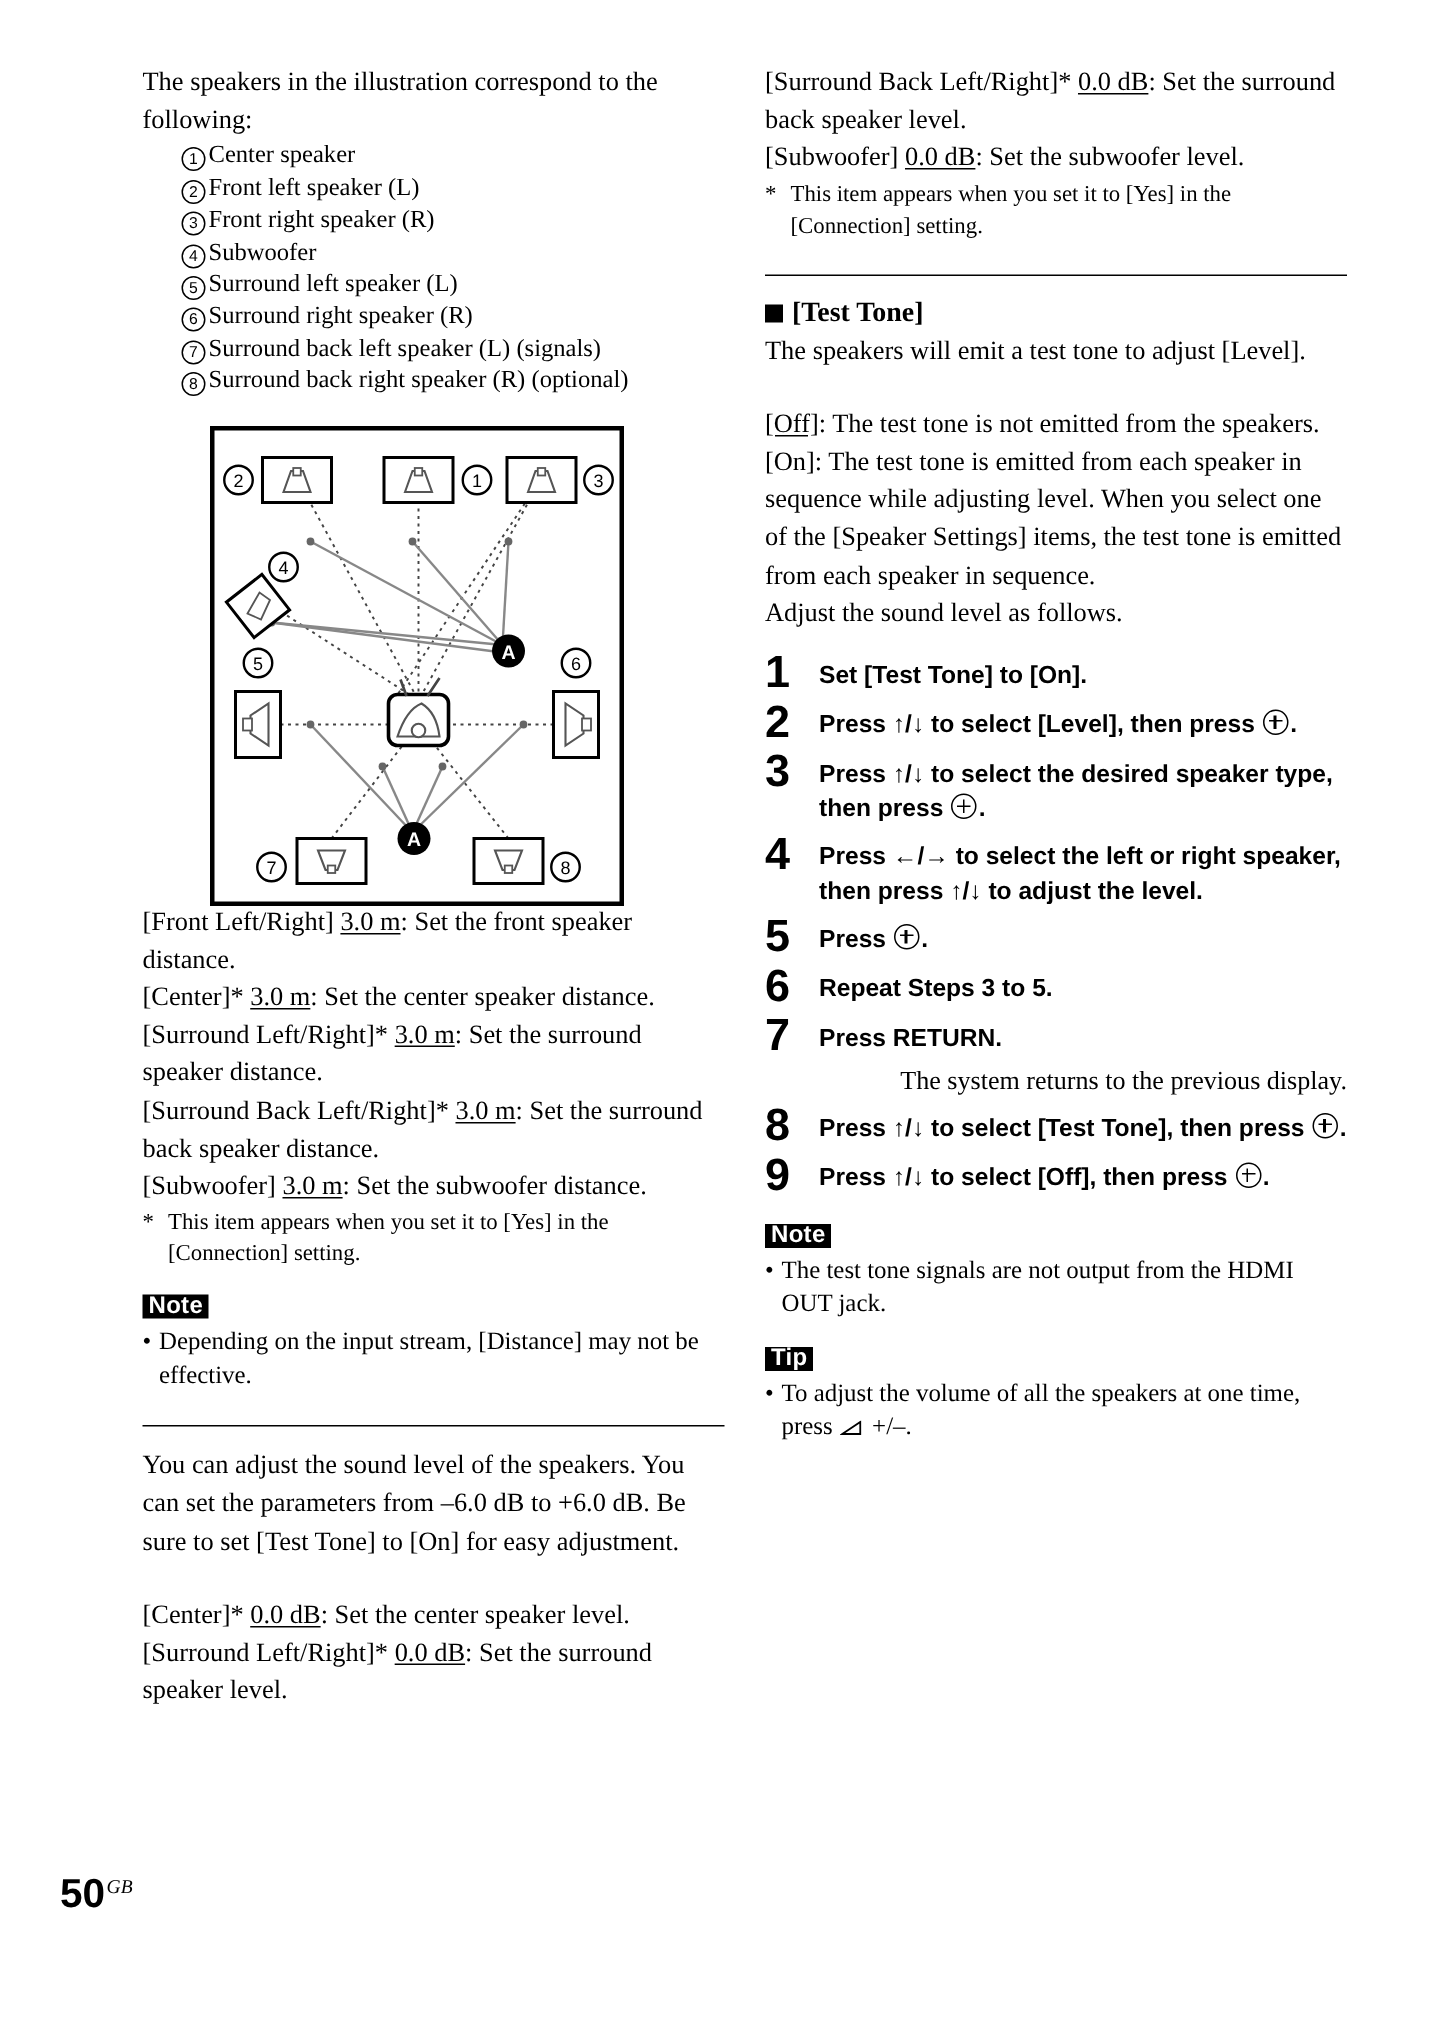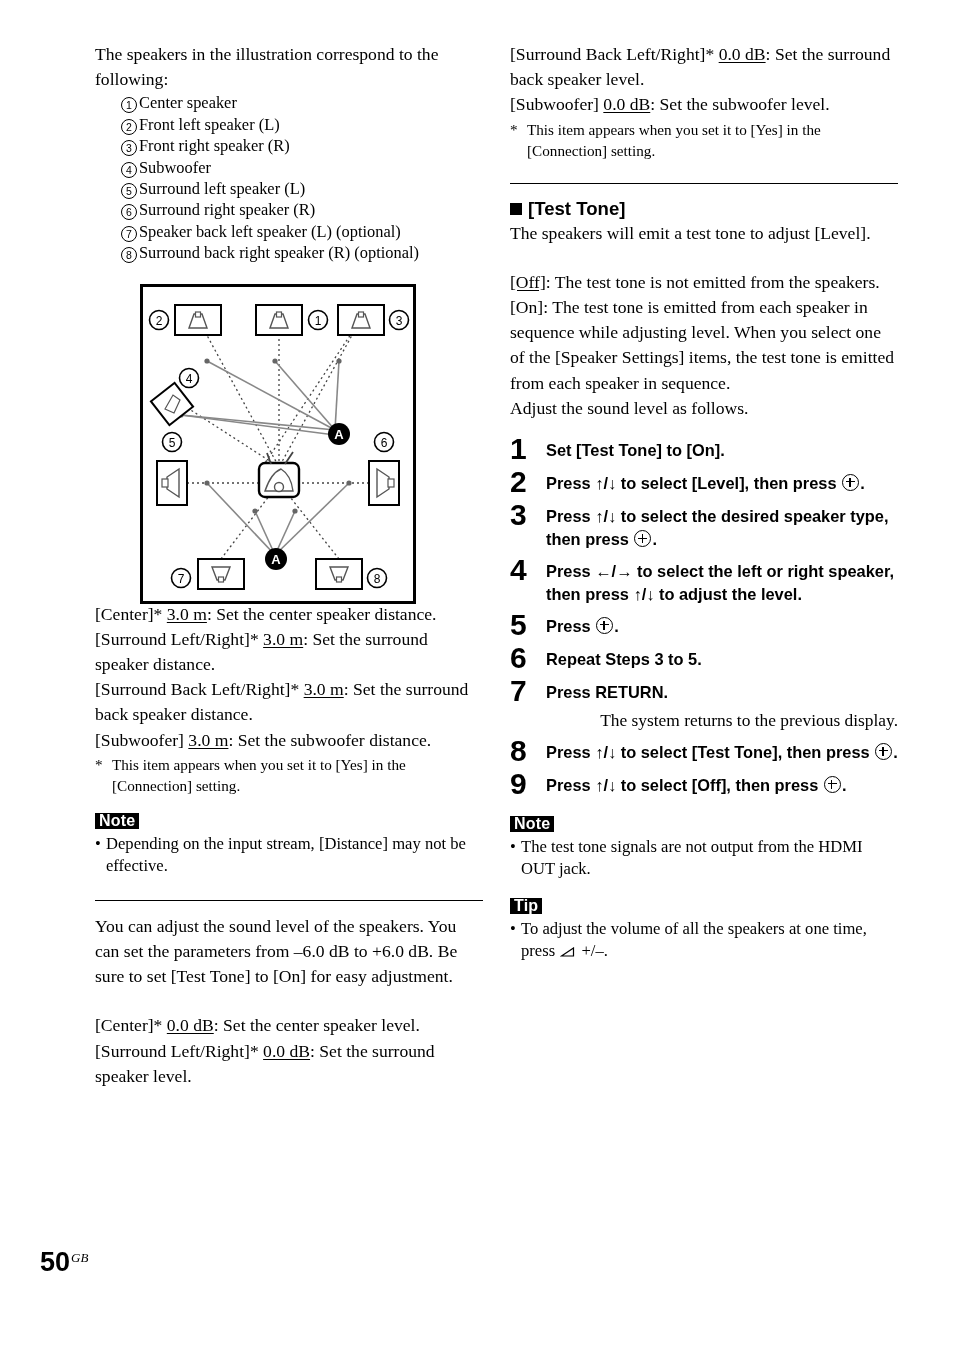--- a/index.html
+++ b/index.html
@@ -108,21 +108,21 @@
 
   .rule {
     border: none;
     border-top: 1.6px solid #000;
     margin: 0;
     height: 0;
   }
 
   
   .sec-head {
-    font-family: Liberation Sans, sans-serif;
+    font-family: Liberation Serif, serif;
     font-weight: bold;
     font-size: 18.6px;
     line-height: 24px;
     display: flex;
     align-items: center;
     gap: 6px;
   }
   .sq {
     display: inline-block;
     width: 12px;
@@ -249,31 +249,32 @@
       <li>
           <span class="circ-num">5</span>
           <span>Surround left speaker (L)</span>
         </li>
       <li>
           <span class="circ-num">6</span>
           <span>Surround right speaker (R)</span>
         </li>
       <li>
           <span class="circ-num">7</span>
-          <span>Speaker back left speaker (L) (optional)</span>
+          <span>Surround back left speaker (L) (signals)</span>
         </li>
       <li>
           <span class="circ-num">8</span>
           <span>Surround back right speaker (R) (optional)</span>
         </li>
     </ul>
 
     <div style="height:338px"></div>
 
     <div class="body-text">
+      <div><span>[Front Left/Right] </span><span class="uline">3.0 m</span><span>: Set the front speaker distance.</span></div>
       <div><span>[Center]* </span><span class="uline">3.0 m</span><span>: Set the center speaker distance.</span></div>
       <div><span>[Surround Left/Right]* </span><span class="uline">3.0 m</span><span>: Set the surround speaker distance.</span></div>
       <div><span>[Surround Back Left/Right]* </span><span class="uline">3.0 m</span><span>: Set the surround back speaker distance.</span></div>
       <div><span>[Subwoofer] </span><span class="uline">3.0 m</span><span>: Set the subwoofer distance.</span></div>
     </div>
 
     <div class="footnote">
       <span class="star">*</span>
       <span class="ftext">This item appears when you set it to [Yes] in the [Connection] setting.</span>
     </div>

